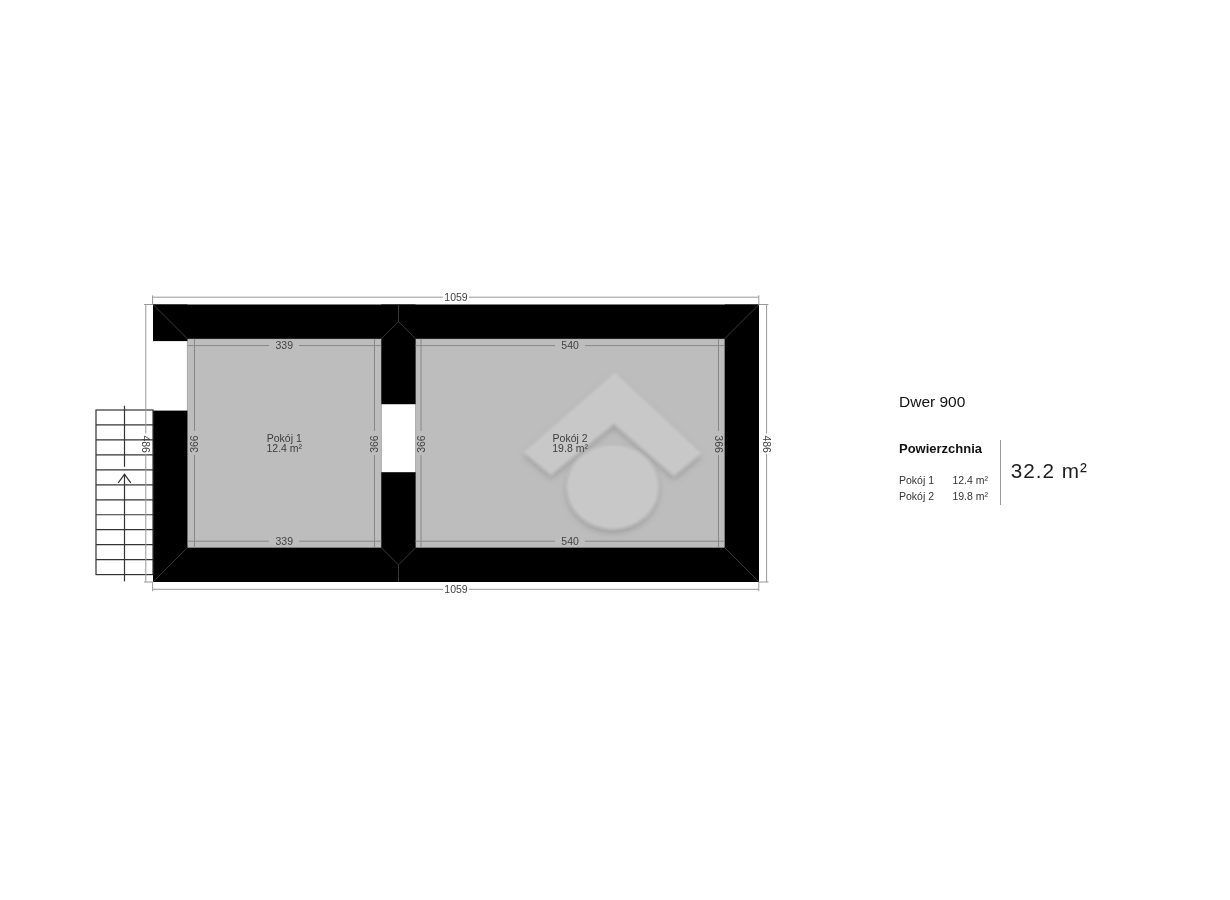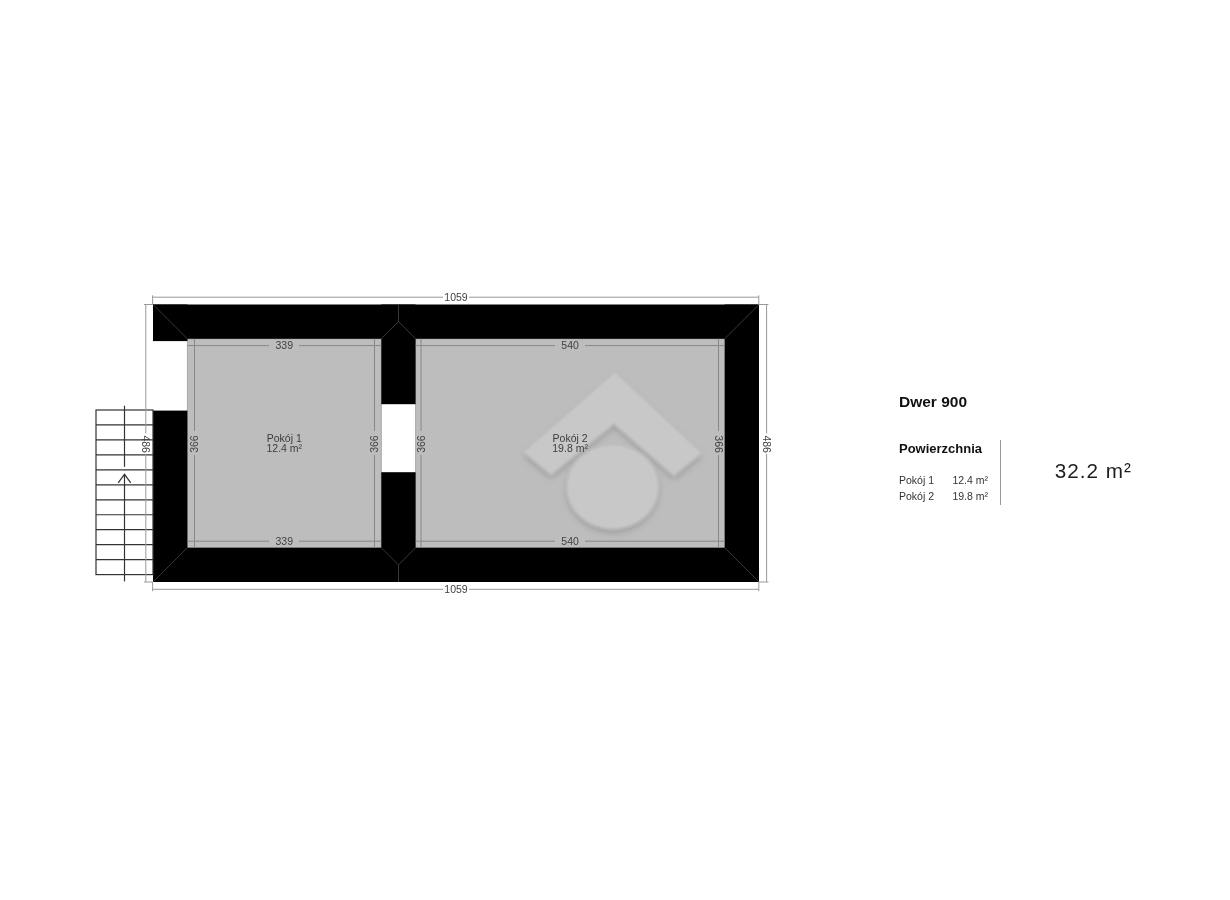--- a/index.html
+++ b/index.html
@@ -116,20 +116,20 @@
   </g>
 
   <g fill="#3d3d3d" font-family="Liberation Sans, sans-serif" font-size="10.5" text-anchor="middle">
     <text x="284.3" y="441.7">Pokój 1</text>
     <text x="284.3" y="452.2">12.4 m²</text>
     <text x="570.1" y="441.7">Pokój 2</text>
     <text x="570.1" y="452.2">19.8 m²</text>
   </g>
 </svg>
 
-<div class="abs" style="left:899px;top:394.2px;font-size:15.5px;font-weight:bold;color:#111;line-height:1;">Dwer 900</div>
+<div class="abs" style="left:899px;top:394.2px;font-size:15.5px;font-weight:normal;color:#111;line-height:1;">Dwer 900</div>
 <div class="abs" style="left:899px;top:441.7px;font-size:13px;font-weight:bold;color:#111;line-height:1;">Powierzchnia</div>
 <div class="abs" style="left:899px;top:474.6px;font-size:10.5px;color:#333;line-height:1;">Pokój 1</div>
 <div class="abs" style="left:952.4px;top:474.6px;font-size:10.5px;color:#333;line-height:1;">12.4 m²</div>
 <div class="abs" style="left:899px;top:490.7px;font-size:10.5px;color:#333;line-height:1;">Pokój 2</div>
 <div class="abs" style="left:952.4px;top:490.7px;font-size:10.5px;color:#333;line-height:1;">19.8 m²</div>
 <div class="abs" style="left:1000.2px;top:440.4px;width:1px;height:64.4px;background:#999;"></div>
-<div class="abs" style="left:1010.7px;top:460.9px;font-size:20.7px;letter-spacing:1px;color:#1d1d1d;line-height:1;margin-left:44px;">32.2 m²</div>
+<div class="abs" style="left:1010.7px;top:460.9px;font-size:20.7px;letter-spacing:1px;color:#1d1d1d;line-height:1;">32.2 m²</div>
 
 </body></html>

